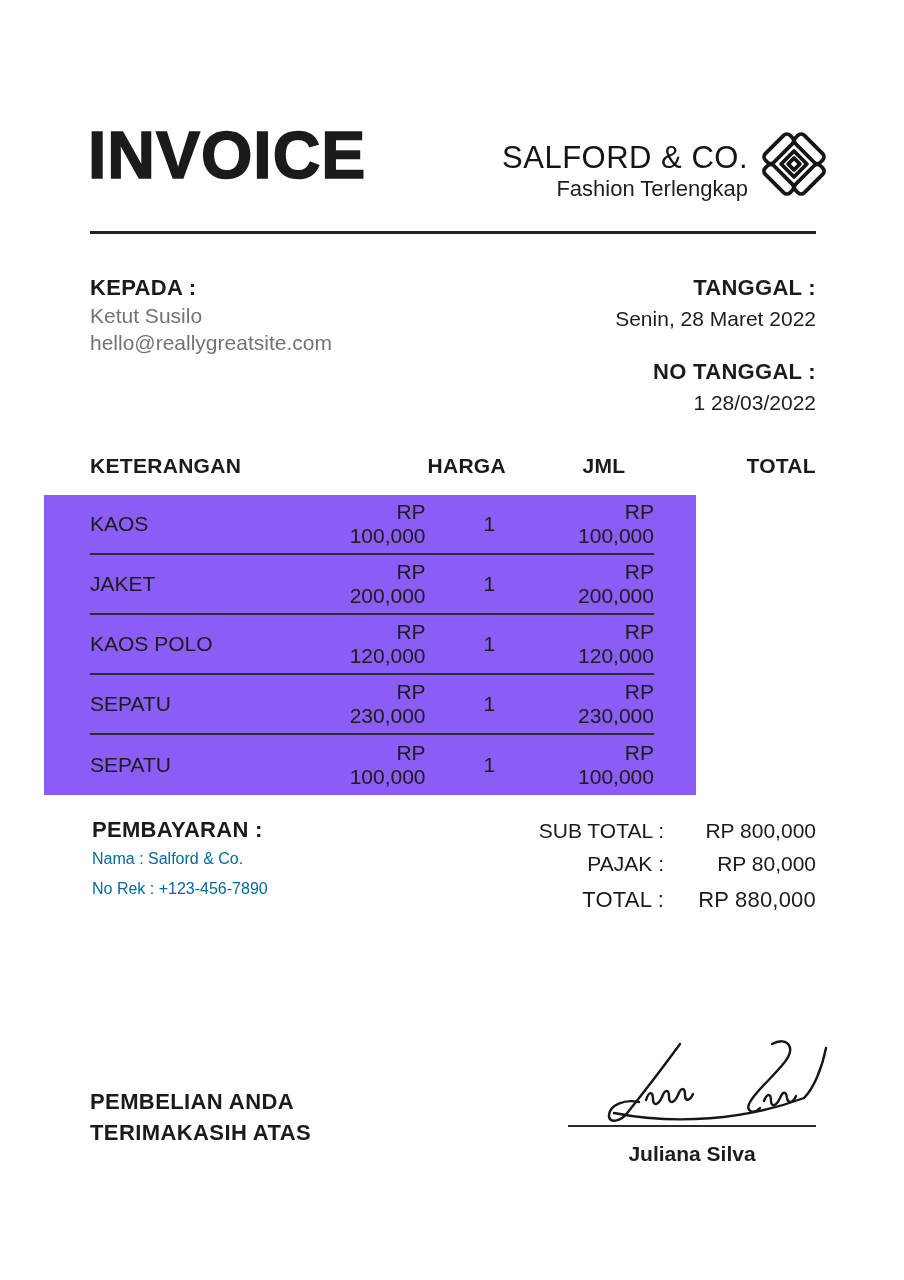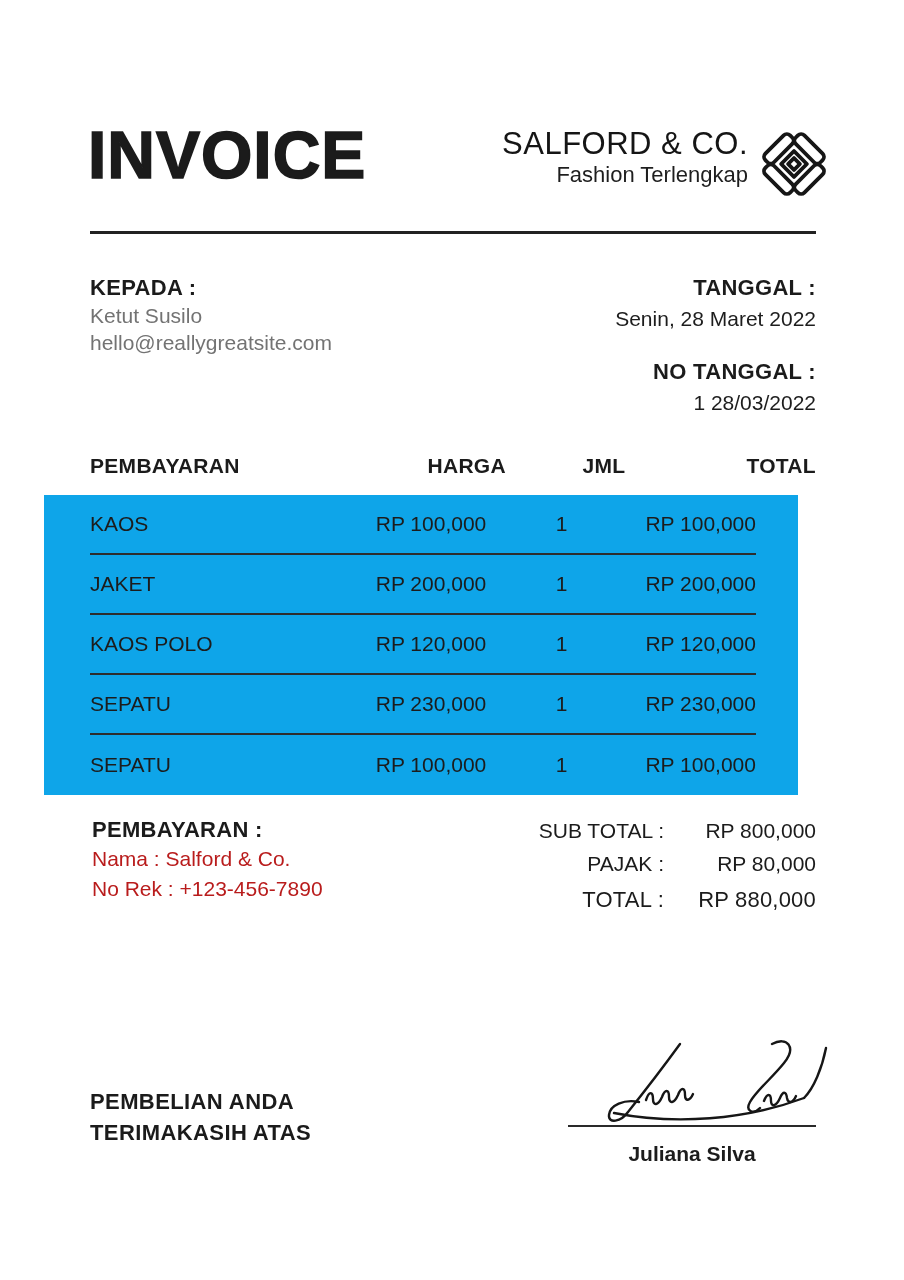--- a/index.html
+++ b/index.html
@@ -7,21 +7,21 @@
   .page {
     position:relative; width:904px; height:1280px; background:#ffffff;
     color:#1b1b1b; font-family:"Liberation Sans", sans-serif; overflow:hidden;
   }
   
   .title {
     position:absolute; left:88px; top:122px;
     font-size:66px; line-height:66px; font-weight:bold;
     letter-spacing:1px; -webkit-text-stroke:1.6px #1b1b1b;
   }
-  .company { position:absolute; top:126px; right:72px; display:flex; align-items:flex-start; gap:8px; }
+  .company { position:absolute; top:126px; right:72px; display:flex; align-items:flex-end; gap:8px; }
   .company-text { text-align:right; }
   .company-name { font-size:31px; line-height:36px; letter-spacing:0.5px; font-weight:normal; color:#151515; }
   .company-tagline { font-size:22px; line-height:26px; color:#1e1e1e; }
   .logo { width:76px; height:76px; flex:0 0 auto; }
   .header-rule { position:absolute; left:90px; top:231px; width:726px; height:3px; background:#222222; }
 
   
   .kepada { position:absolute; left:90px; top:274px; }
   .block-label { font-size:22px; line-height:28px; font-weight:bold; letter-spacing:0.3px; }
   .kepada .line { font-size:21px; line-height:27px; color:#737373; }
@@ -34,28 +34,28 @@
   
   .thead {
     position:absolute; left:90px; top:452px; width:726px;
     display:flex; align-items:center; font-weight:bold; font-size:21px; line-height:28px; letter-spacing:0.3px;
   }
   .c1 { width:42%; text-align:left; }
   .c2 { width:17.5%; text-align:right; }
   .c3 { width:22.6%; text-align:center; }
   .c4 { width:17.9%; text-align:right; }
   .thead .c2 { padding-right:16px; }
-  .band { position:absolute; left:44px; top:495px; width:754px; height:300px; background:#0ea5e9; }
+  .band { position:absolute; left:44px; top:495px; width:652px; height:300px; background:#8b5cf6; }
   .trow { height:60px; padding:0 42px 0 46px; }
   .trow-inner { height:100%; display:flex; align-items:center; font-size:21px; color:#1c1c1c; }
   .trow:not(:last-child) .trow-inner { border-bottom:2px solid #2d2d2d; }
 
   
   .payment { position:absolute; left:92px; top:816px; }
-  .payment .line { font-size:21px; line-height:30px; color:#b91c1c; }
+  .payment .line { font-size:16px; line-height:30px; color:#0369a1; }
   .payment .line:first-of-type { margin-top:7px; }
   .summary { position:absolute; right:88px; top:816px; }
   .srow { display:flex; justify-content:flex-end; align-items:baseline; font-size:21px; line-height:30px; margin-bottom:3px; }
   .svalue { width:152px; text-align:right; }
   .srow.total { margin-top:6px; font-weight:normal; font-size:22px; letter-spacing:0.2px;align-items:center; }
 
   
   .thanks { position:absolute; left:90px; top:1086px; font-weight:bold; font-size:22px; line-height:31px; letter-spacing:0.4px; }
   .sig { position:absolute; left:568px; top:1038px; width:248px; text-align:center; }
   .sig svg { display:block; width:272px; height:86px; margin-left:-8px; }
@@ -95,21 +95,21 @@
   </div>
 
   <div class="meta">
     <div class="block-label">TANGGAL :</div>
     <div class="value">Senin, 28 Maret 2022</div>
     <div class="block-label second">NO TANGGAL :</div>
     <div class="value">1 28/03/2022</div>
   </div>
 
   <div class="thead">
-    <div class="c1">PEMBAYARAN</div>
+    <div class="c1">KETERANGAN</div>
     <div class="c2">HARGA</div>
     <div class="c3">JML</div>
     <div class="c4">TOTAL</div>
   </div>
 
   <div class="band">
     <div class="trow">
       <div class="trow-inner">
         <div class="c1">KAOS</div>
         <div class="c2">RP 100,000</div>

